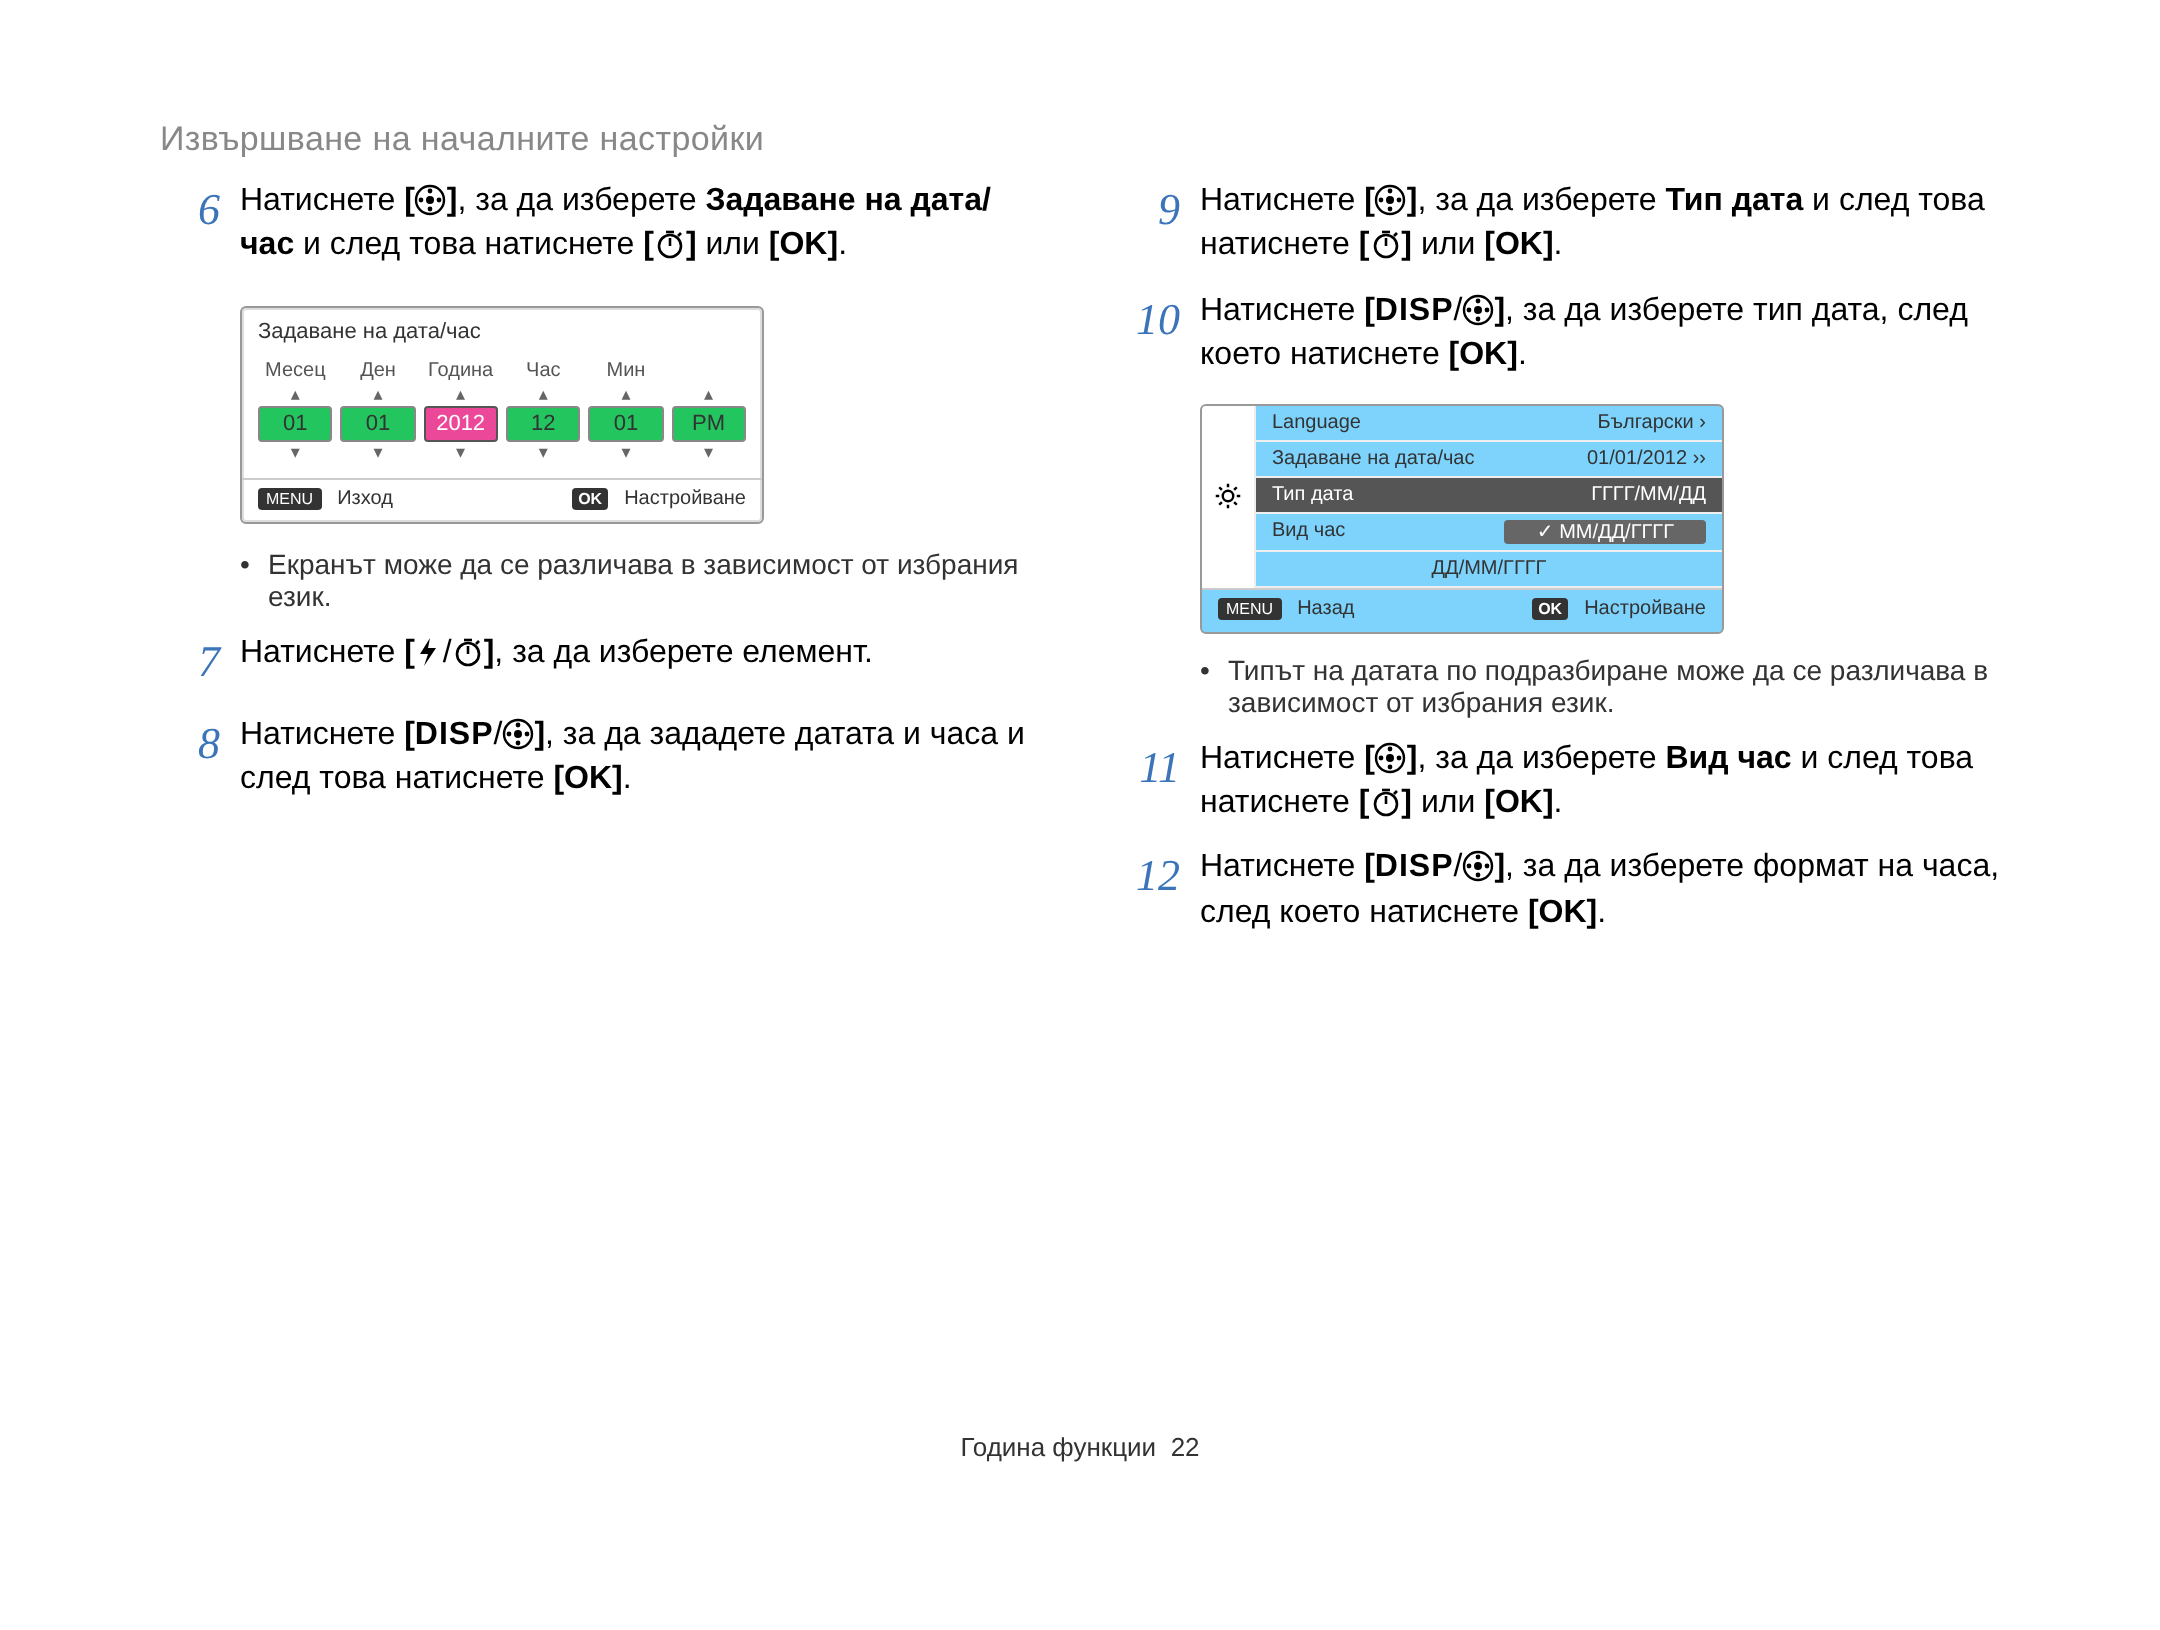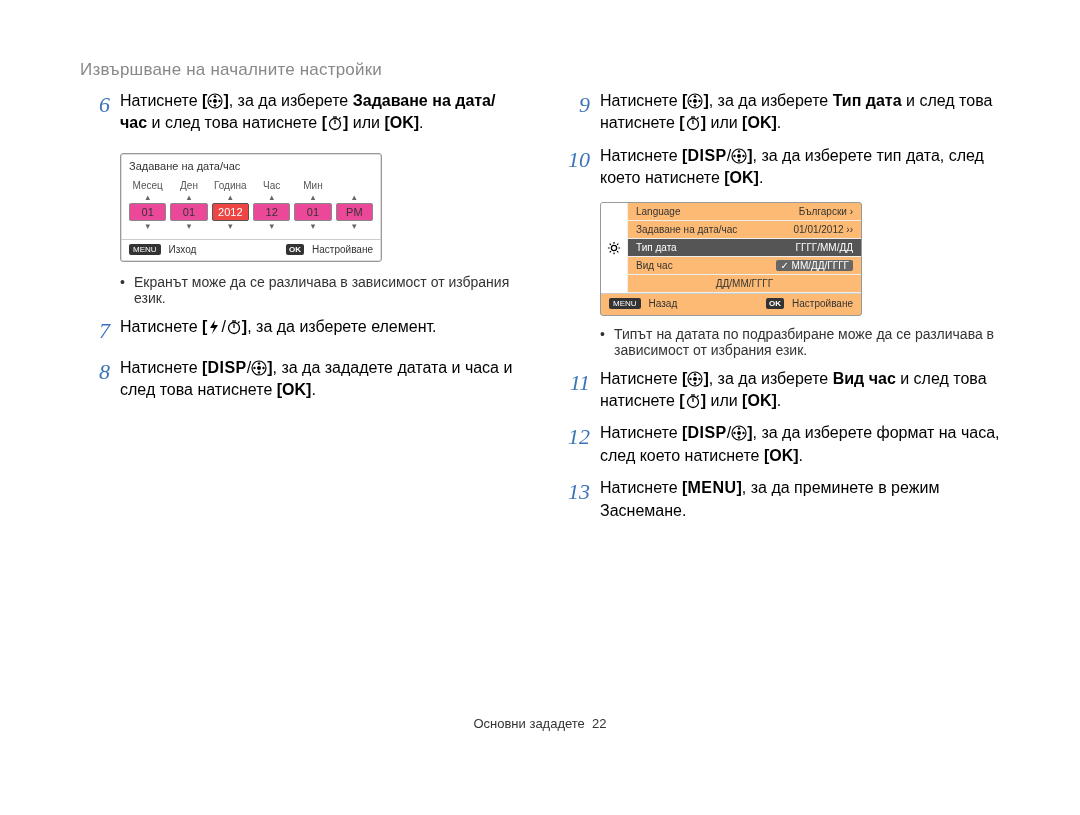--- a/index.html
+++ b/index.html
@@ -96,24 +96,24 @@
     font-size: 9px;
     line-height: 1;
     color: #666;
   }
   .spin .val {
     border: 1px solid #888;
     border-radius: 2px;
     padding: 2px 0;
     margin: 1px 0;
     font-size: 11px;
-    background:#ec4899;
+    background:#22c55e;
   }
   .spin.sel .val {
-    background: #ef4444;
+    background: #ec4899;
     color: #fff;
     border-color: #555;
   }
   .screen-footer {
     display: flex;
     gap: 8px;
     padding: 4px 8px 6px 8px;
     border-top: 1px solid #ccc;
     font-size: 10px;
     align-items: center;
@@ -132,21 +132,21 @@
     font-weight: bold;
     padding: 1px 3px;
     border-radius: 2px;
   }
   
   .screen2 {
     margin: 12px 0 10px 40px;
     width: 260px;
     border: 1px solid #999;
     border-radius: 3px;
-    background: #fdba74;
+    background: #7dd3fc;
     font-size: 11px;
     color: #333;
     overflow: hidden;
   }
   .gear-col {
     width: 26px;
     flex:none;
     display:flex;
     align-items:center;
     justify-content:center;
@@ -367,21 +367,21 @@
             <div class="s2-row">
                 <span>Задаване на дата/час</span>
                 <span>01/01/2012 ››</span>
               </div>
             <div class="s2-row highlight">
                 <span>Тип дата</span>
                 <span>ГГГГ/ММ/ДД</span>
               </div>
             <div class="s2-row">
                 <span>Вид час</span>
-                <span class="optsel check" style="background:#666;color:#fff;padding:0 4px;border-radius:2px">ММ/ДД/ГГГГ</span>
+                <span class="optsel check" style="background:#666;color:#fff;padding:0 16px;border-radius:2px">ММ/ДД/ГГГГ</span>
               </div>
             <div class="s2-sub">
                 <span>ДД/ММ/ГГГГ</span>
               </div>
           </div>
         </div>
         <div class="screen-footer">
           <span class="btn-chip">MENU</span>
           <span>Назад</span>
           <span style="flex:1"></span>
@@ -421,26 +421,20 @@
               <circle cx="8" cy="8" r="7" fill="none" stroke="#000" stroke-width="1.2"></circle>
               <circle cx="8" cy="8" r="2" fill="#000"></circle>
               <circle cx="8" cy="3.5" r="1.2" fill="#000"></circle>
               <circle cx="8" cy="12.5" r="1.2" fill="#000"></circle>
               <circle cx="3.5" cy="8" r="1.2" fill="#000"></circle>
               <circle cx="12.5" cy="8" r="1.2" fill="#000"></circle>
             </svg><span class="bracket">]</span><span>, за да изберете формат на часа, след което натиснете </span><span class="bracket">[</span><span class="txt-ok">OK</span><span class="bracket">]</span><span>.</span>
         </div>
       </div>
 
-      <div class="step">
-        <div class="step-num">13</div>
-        <div class="step-body">
-          <span>Натиснете </span><span class="bracket">[</span><span class="txt-menu">MENU</span><span class="bracket">]</span><span>, за да преминете в режим Заснемане.</span>
-        </div>
-      </div>
 
     </div>
   </div>
 
   <div class="footer-label">
-    <span>Основни зададете</span>&nbsp;&nbsp;<span>22</span>
+    <span>Година функции</span>&nbsp;&nbsp;<span>22</span>
   </div>
 </div>
 
 </body></html>

